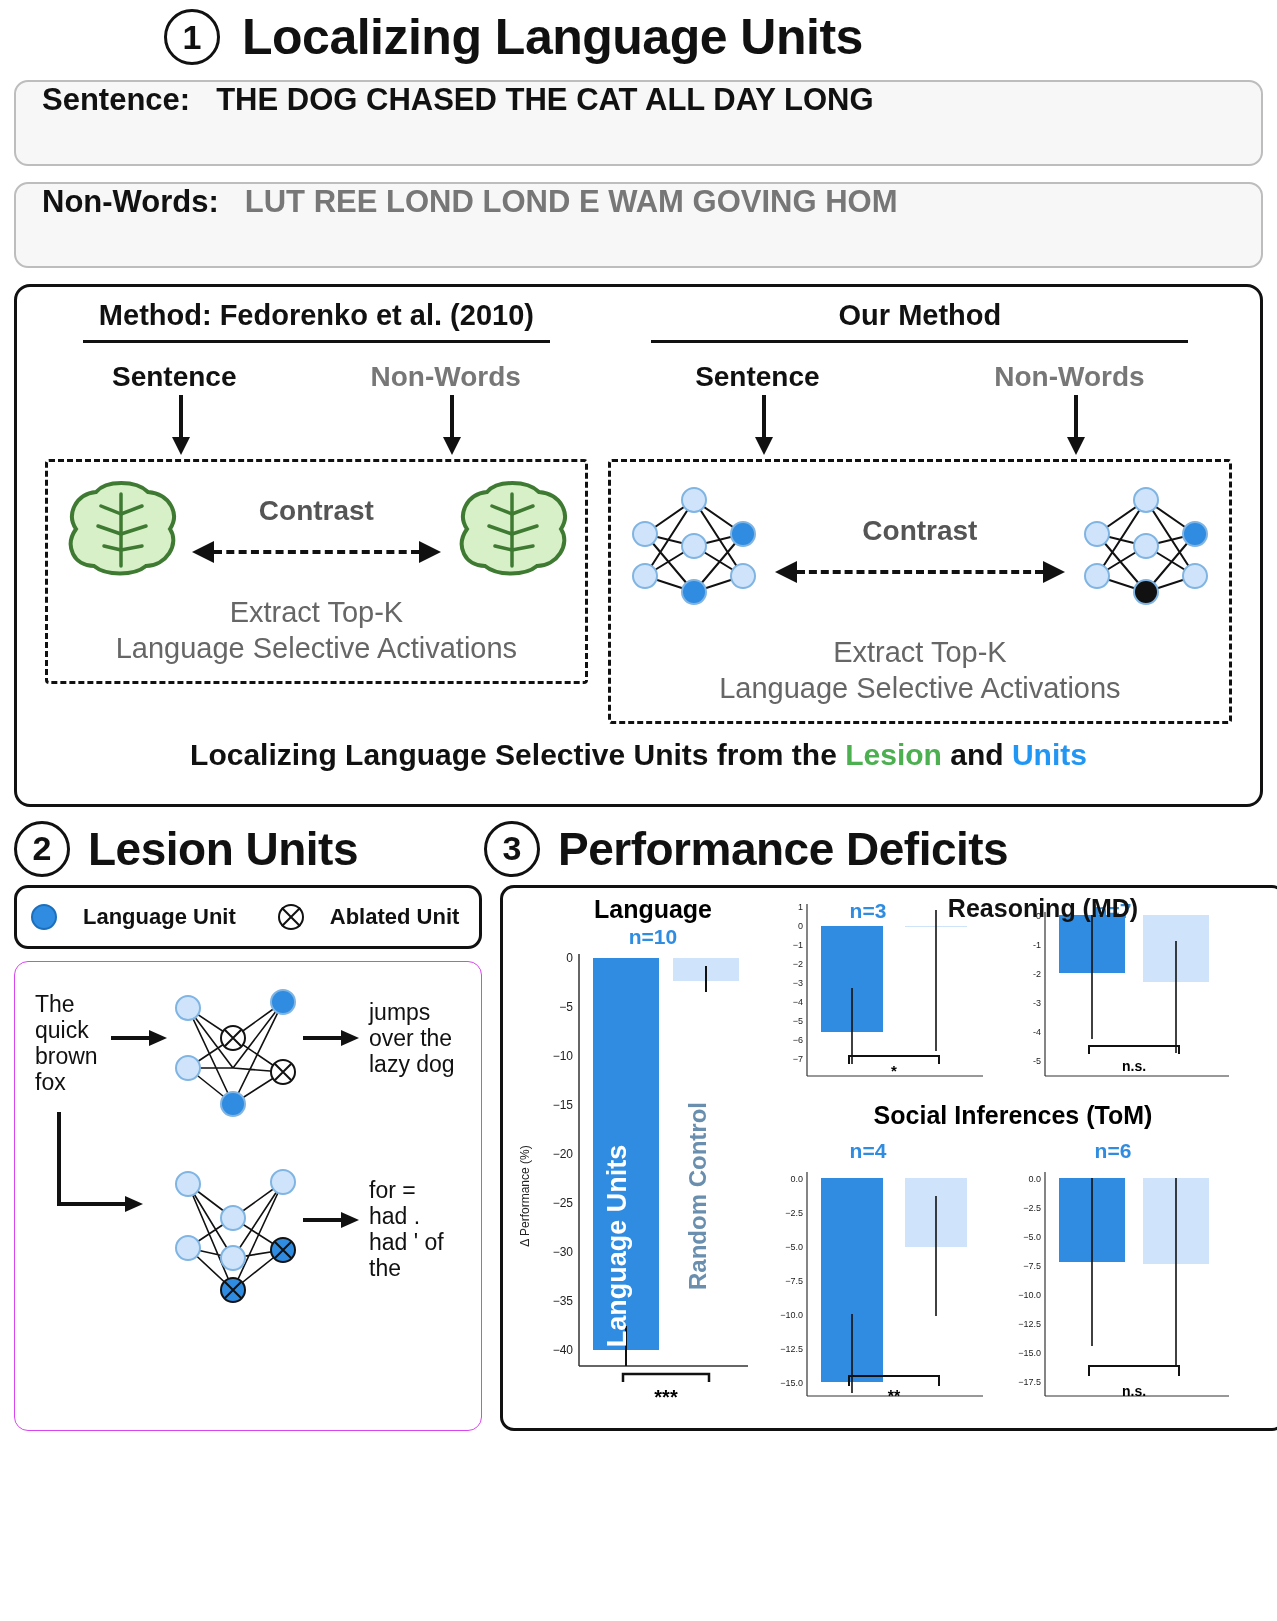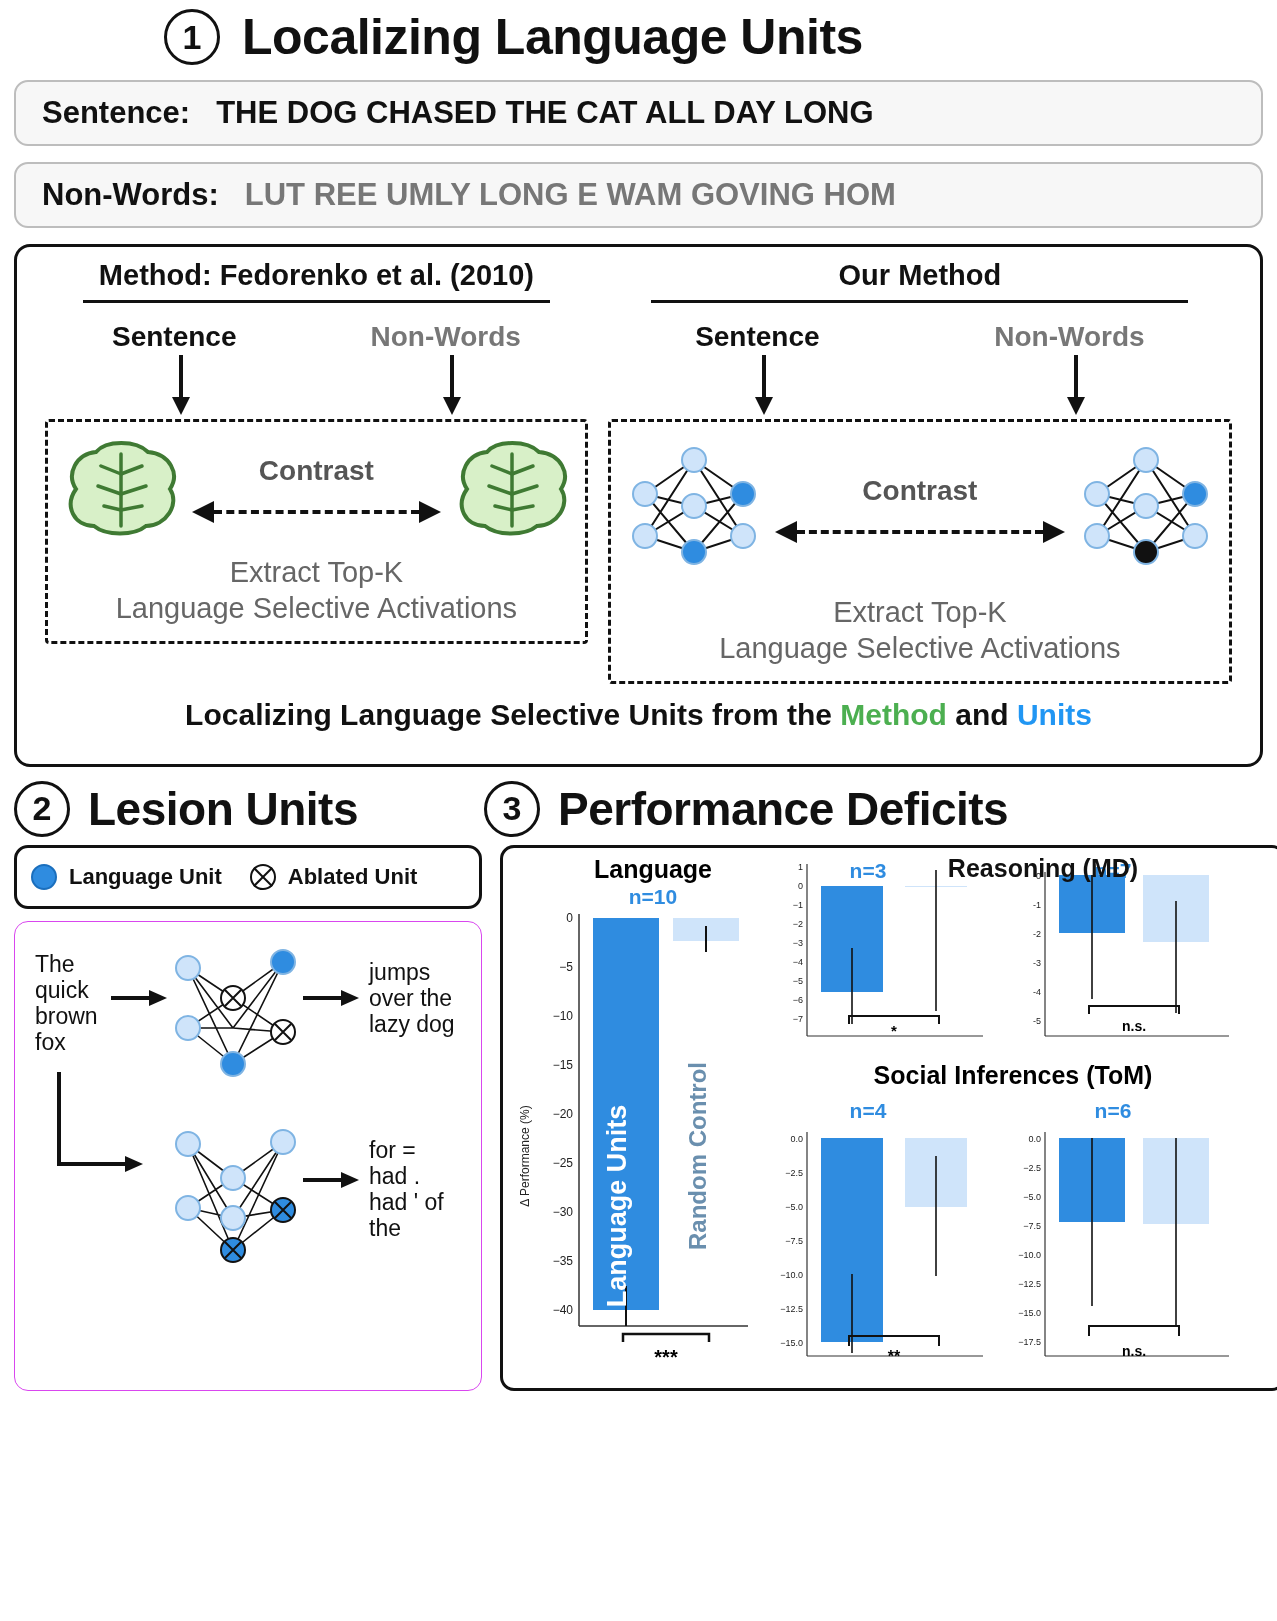--- a/index.html
+++ b/index.html
@@ -24,22 +24,22 @@
   .panel {
     border: 3px solid #111; border-radius: 16px; background:#fafafa;
   }
 
   
   .header { display:flex; align-items:center; gap: 22px; padding: 8px 0 14px 150px; }
   .header .sec-title { font-size: 50px; }
 
   
   .stim {
-    display:flex; align-items:center; gap: 26px;
-    height: 66px; padding: 0 26px; margin-bottom: 16px;
+    display:flex; align-items:flex-start; gap: 26px;
+    height: 86px; padding: 0 26px; margin-bottom: 16px;
     border:2px solid #bdbdbd; border-radius: 14px; background:#f7f7f7;
   }
   .stim-label { font-size: 31px; font-weight: bold; }
   .stim-val { font-size: 31px; font-weight: bold; }
   .stim-val.grey { color:#777; }
 
   
   .methods { padding: 12px 18px 32px 18px; margin-top: 6px; }
   .methods-row { display:flex; }
   .method-col { flex:1; padding: 0 10px; }
@@ -74,21 +74,21 @@
   
   .bottom-heads { display:flex; margin-top: 14px; }
   .bh { display:flex; align-items:center; gap: 18px; }
   .bh.b2 { width: 470px; }
   .bh.b3 { flex:1; }
 
   
   .bottom { display:flex; gap: 18px; margin-top: 8px; }
   .left-col { width: 470px; display:flex; flex-direction:column; gap: 12px; }
   .legend { border:3px solid #111; border-radius:14px; padding: 12px 14px; background:#fff; }
-  .lg-row { display:flex; align-items:center; gap: 12px; margin: 4px 0; }
+  .lg-row { display:flex; align-items:center; gap: 26px; margin: 4px 0; }
   .dot { width: 26px; height:26px; border-radius:50%; flex:0 0 auto; }
   .dot.blue { background:#2f8ce0; border:2px solid #1b6fbd; }
   .dot.light { background:#cfe4fa; border:2px solid #8fbde8; }
   .dot.x { background:#fff; border:2px solid #111; position:relative; }
   .dot.x::before, .dot.x::after { content:""; position:absolute; left:50%; top:50%; width:2px; height:26px; background:#111; transform-origin:center; }
   .dot.x::before { transform: translate(-50%,-50%) rotate(45deg); }
   .dot.x::after  { transform: translate(-50%,-50%) rotate(-45deg); }
   .lg-lbl { font-size: 22px; font-weight: bold; }
   .lesion { border:1px solid #d946ef; border-radius:14px; padding: 10px; background:#fff; flex:1; position:relative; }
 
@@ -106,21 +106,21 @@
     <div class="num-circle">1</div>
     <div class="sec-title">Localizing Language Units</div>
   </div>
 
   <div class="stim">
     <div class="stim-label">Sentence:</div>
     <div class="stim-val">THE DOG CHASED THE CAT ALL DAY LONG</div>
   </div>
   <div class="stim">
     <div class="stim-label">Non-Words:</div>
-    <div class="stim-val grey">LUT REE UMLY LONG E WAM GOVING HOM</div>
+    <div class="stim-val grey">LUT REE LOND LOND E WAM GOVING HOM</div>
   </div>
 
   <div class="panel methods" style="background:#ffffff;">
     <div class="methods-row">
 
       <div class="method-col">
         <div class="m-title">Method: Fedorenko et al. (2010)</div>
         <div class="m-rule"></div>
         <div class="io-row">
           <div class="io-lbl">Sentence</div>
@@ -232,21 +232,21 @@
           </div>
           <div class="extract">
             <div>Extract Top-K</div>
             <div>Language Selective Activations</div>
           </div>
         </div>
       </div>
     </div>
 
     <div class="caption">
-      <span>Localizing Language Selective Units from the </span><span class="brain-c">Method</span><span> and </span><span class="model-c">Units</span>
+      <span>Localizing Language Selective Units from the </span><span class="brain-c">Lesion</span><span> and </span><span class="model-c">Units</span>
     </div>
   </div>
 
   <div class="bottom-heads">
     <div class="bh b2">
       <div class="num-circle">2</div>
       <div class="sec-title">Lesion Units</div>
     </div>
     <div class="bh b3">
       <div class="num-circle">3</div>

